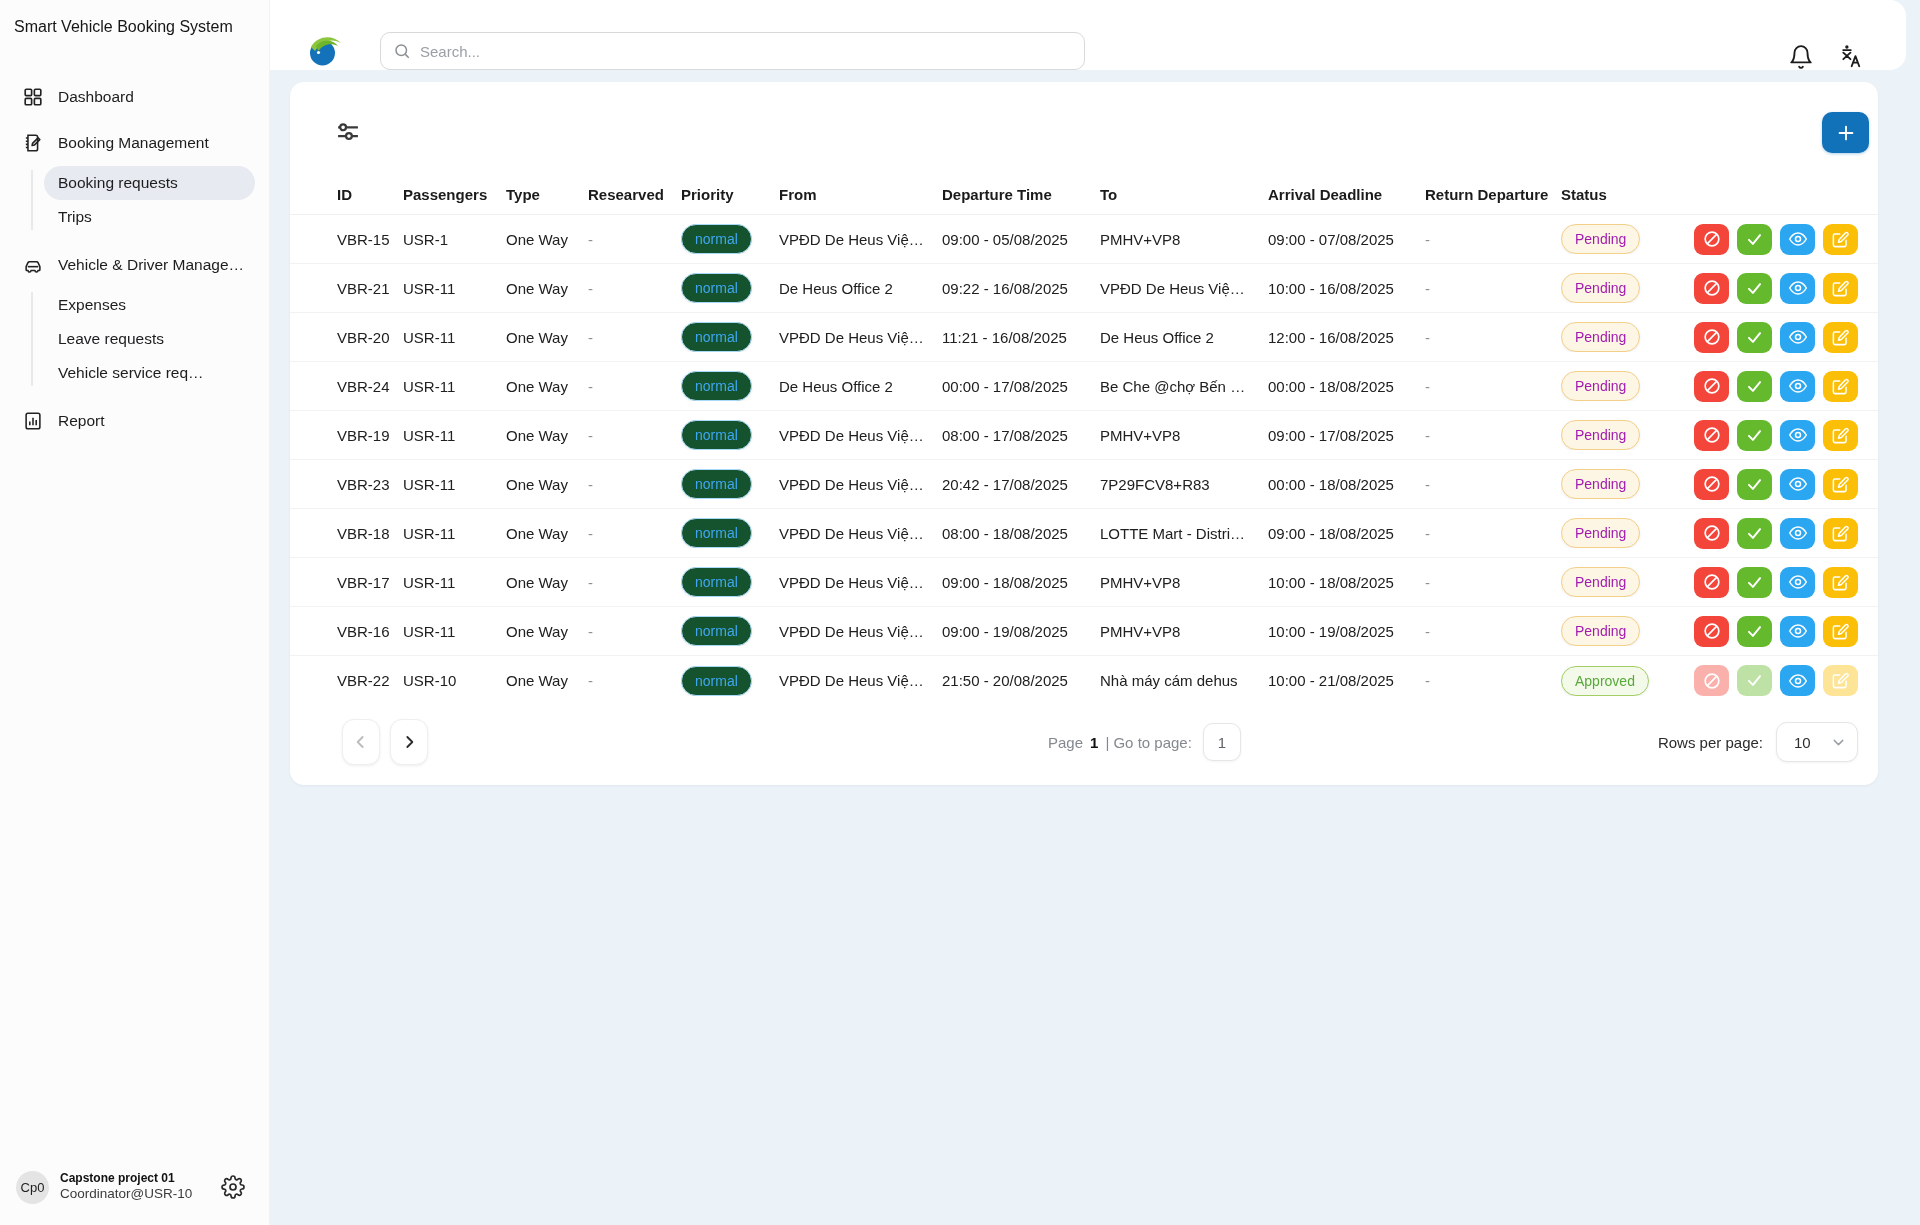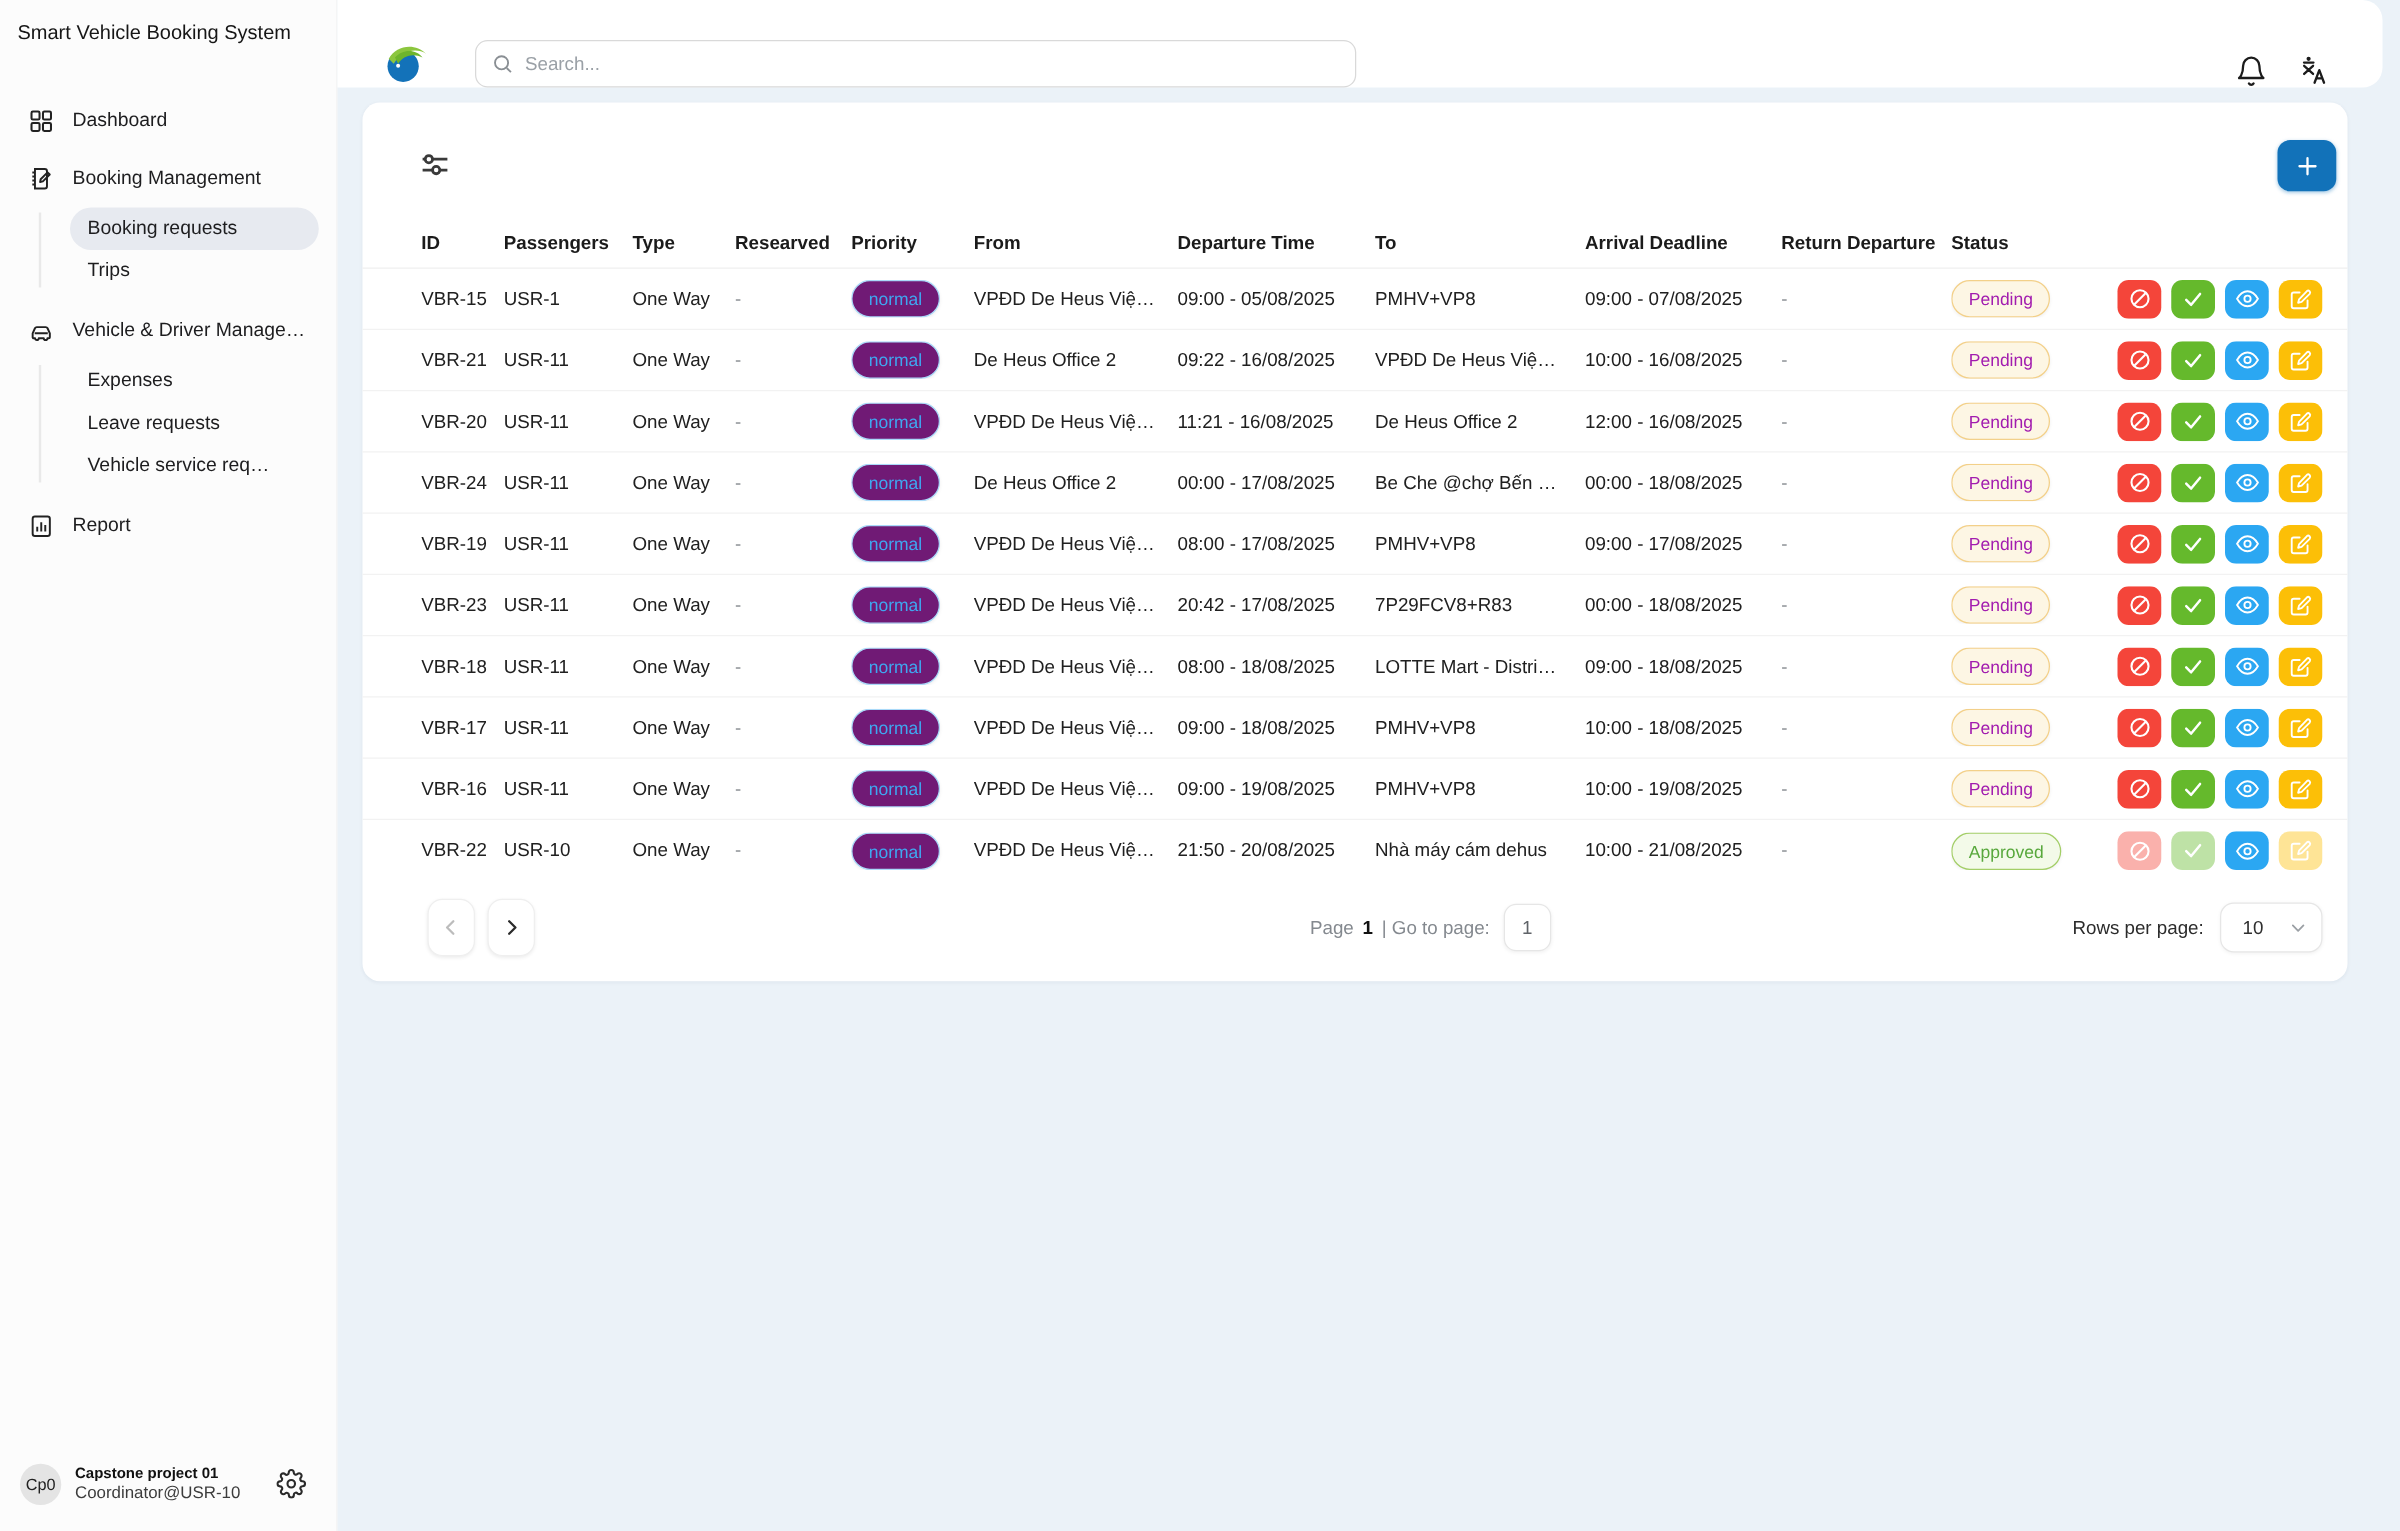--- a/index.html
+++ b/index.html
@@ -13,21 +13,21 @@
     position:absolute; left:0; top:0; width:270px; height:1225px;
     background:#fcfcfc; border-right:1px solid #f2f2f2;
   }
   .app-title { margin:18px 14px 0 14px; font-size:16px; font-weight:500; color:#161616; }
   .nav { margin-top:38px; }
   .nav-item {
     display:flex; align-items:center; gap:14px;
     height:46px; padding-left:22px; font-size:15.5px; color:#1d1d1f; cursor:pointer;
   }
   .nav-item .nav-icon { width:22px; height:22px; color:#222; flex:0 0 22px; display:flex; }
-  .nav-sub { position:relative; padding-left:16px; }
+  .nav-sub { position:relative; padding-left:4px; }
   .nav-sub:before {
     content:""; position:absolute; left:31px; top:4px; bottom:4px; width:1.5px; background:#e9e9e9;
   }
   .nav-subitem {
     display:flex; align-items:center; height:34px; margin:0 14px 0 40px;
     padding-left:14px; border-radius:17px; font-size:15.5px; color:#1d1d1f; cursor:pointer;
   }
   .nav-subitem.active { background:#e7eaf0; }
   .group-gap { height:8px; }
   .user-card {
@@ -87,21 +87,21 @@
   .thead { margin-top:93px; height:40px; border-bottom:1px solid #f0f0f0; }
   .thead .hcell { font-size:15px; font-weight:600; color:#1b1b1b; }
   .trow { height:49px; border-bottom:1px solid #f2f2f2; }
   .trow:last-child { border-bottom:none; }
   .cell { font-size:15px; color:#202020; white-space:nowrap; overflow:hidden; }
   .cell.muted { color:#8d9196; }
   .badge {
     display:inline-block; font-size:14px; line-height:1; padding:7px 13px;
     border-radius:999px; box-shadow:0 1px 3px rgba(0,0,0,.07);
   }
-  .badge.priority { color:#3fa7f0; background:#701a75; border:1px solid #a9d9f9; }
+  .badge.priority { color:#3fa7f0; background:#14532d; border:1px solid #a9d9f9; }
   .badge.pending  { color:#a21caf; background:#fdf6e4; border:1px solid #f3d089; }
   .badge.approved { color:#58a83c; background:#f3fae9; border:1px solid #a3ce67; }
   .actions { display:flex; justify-content:flex-end; gap:8px; }
   .act {
     width:35px; height:31px; border:none; border-radius:9px; cursor:pointer;
     display:flex; align-items:center; justify-content:center; color:#fff; padding:0;
   }
   .act.reject  { background:#f4453a; }
   .act.approve { background:#65b92c; }
   .act.view    { background:#2ba7f2; }

